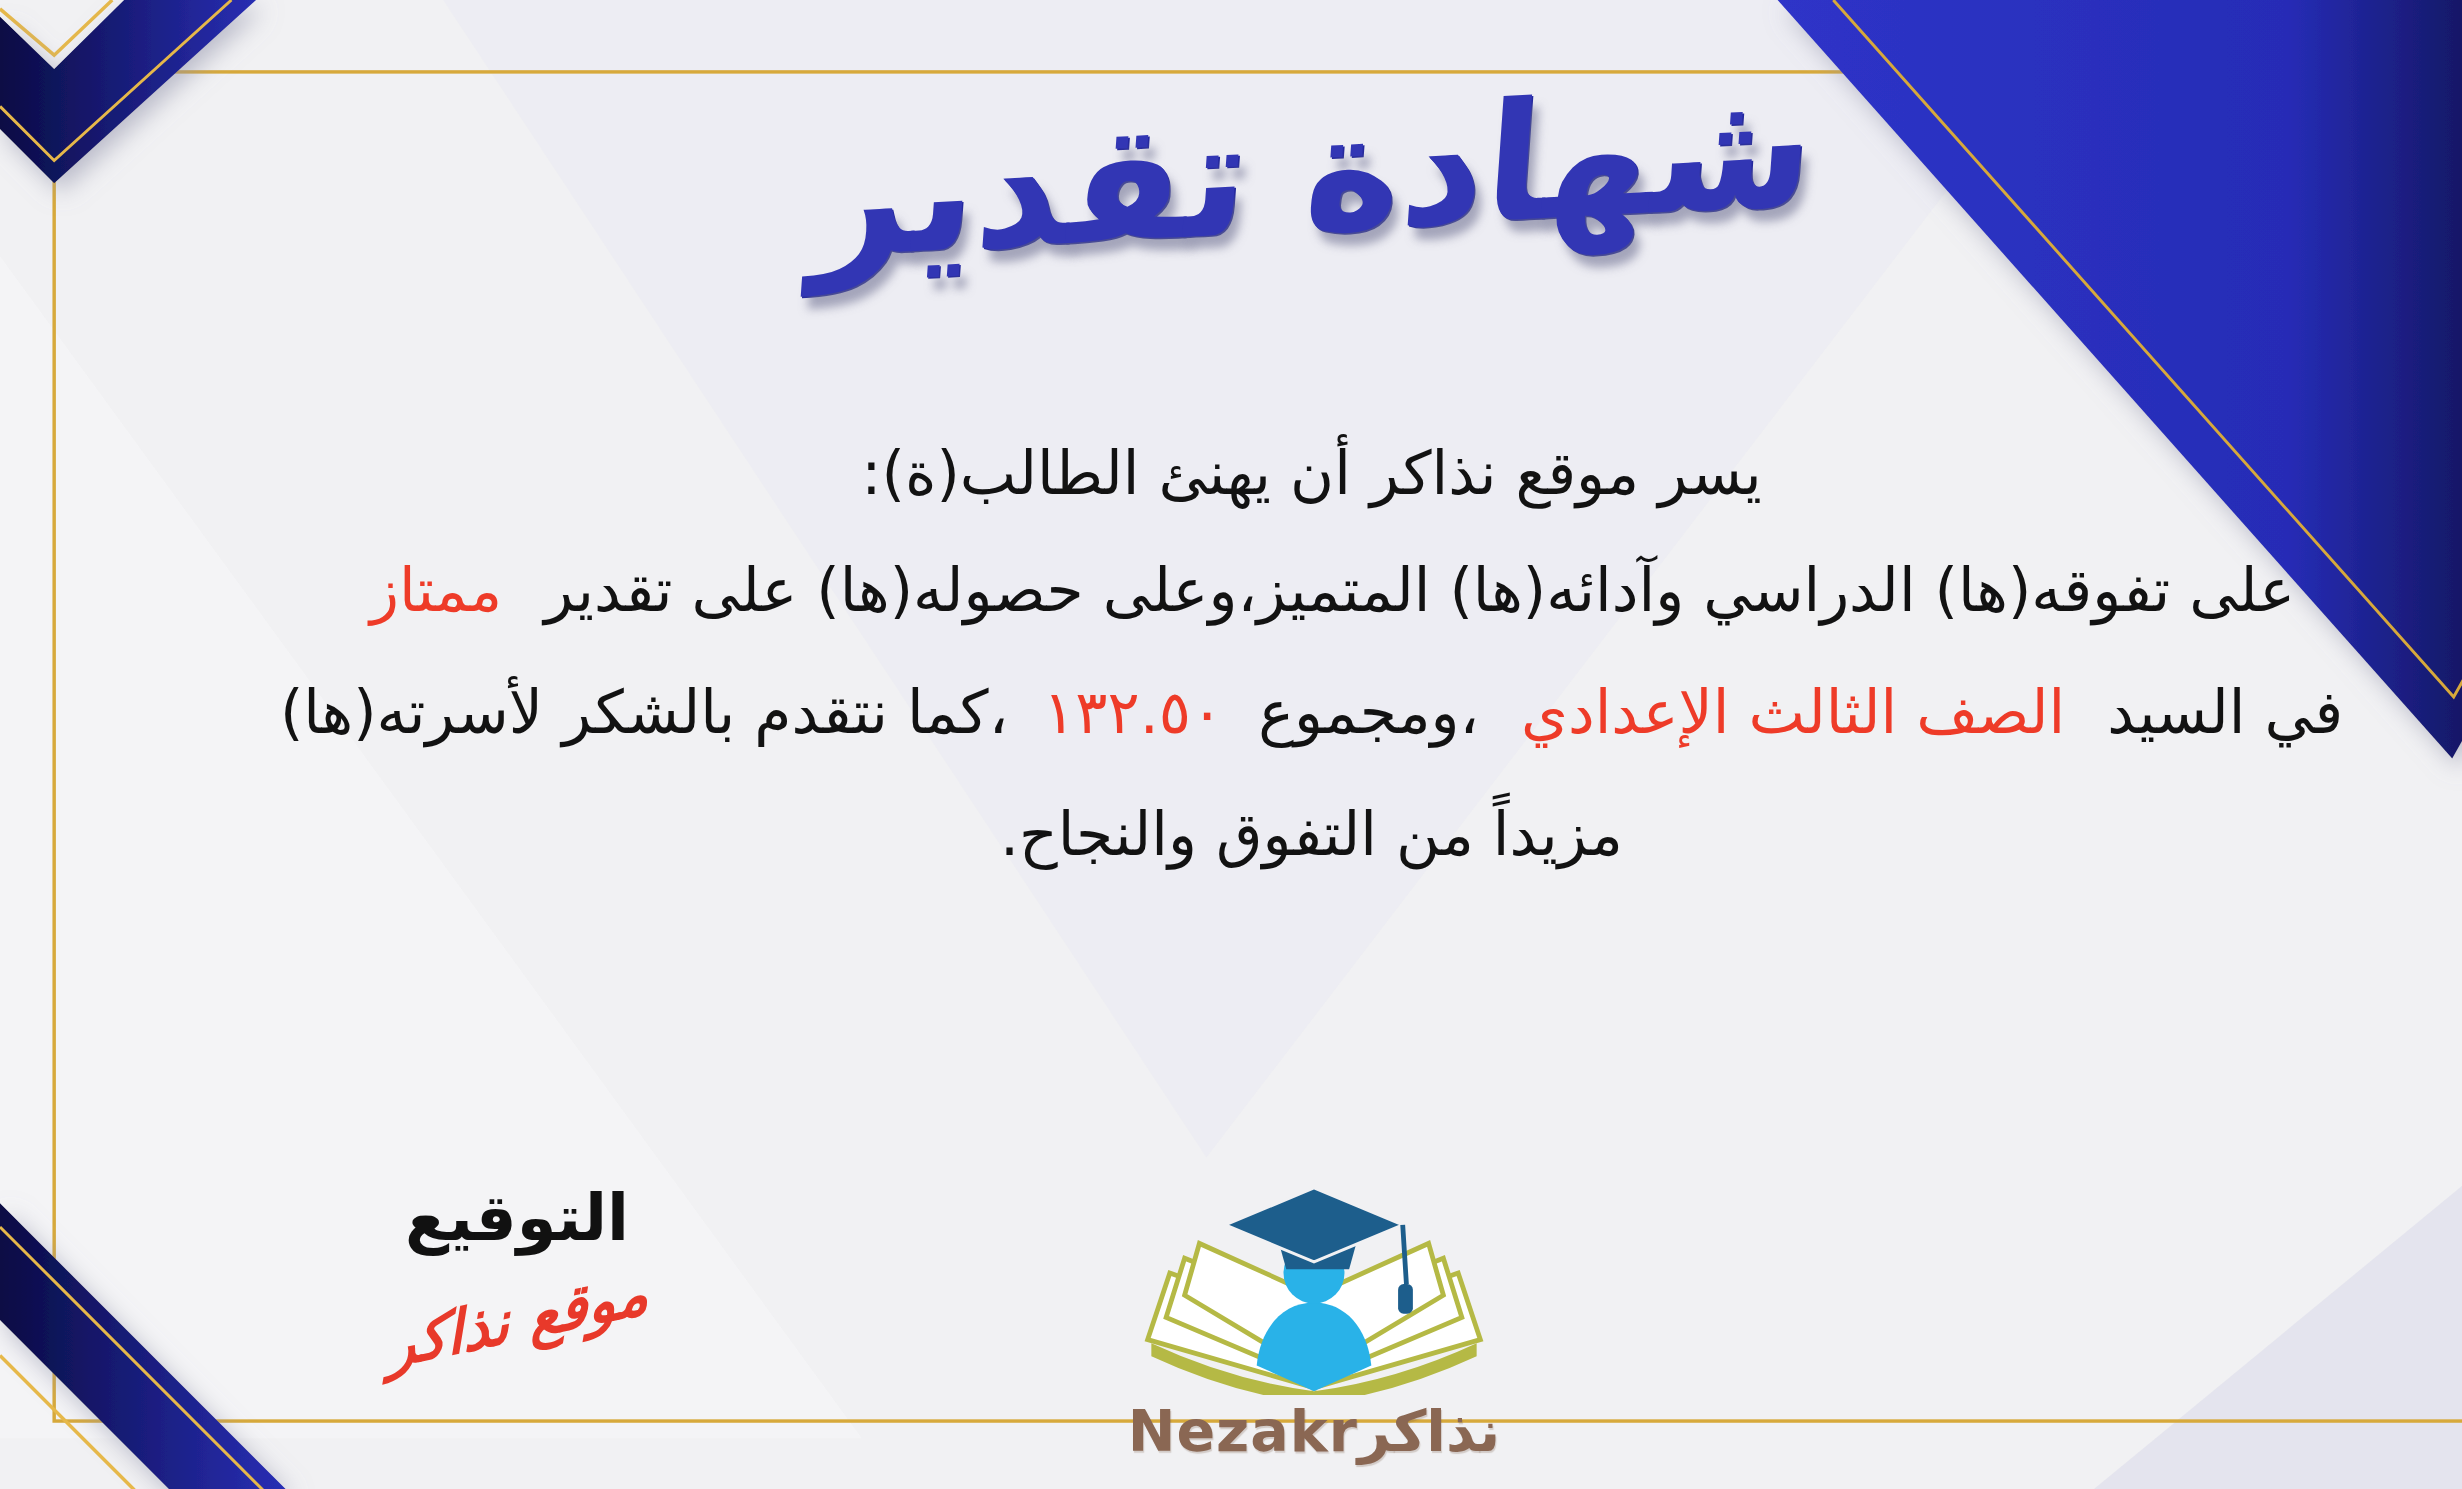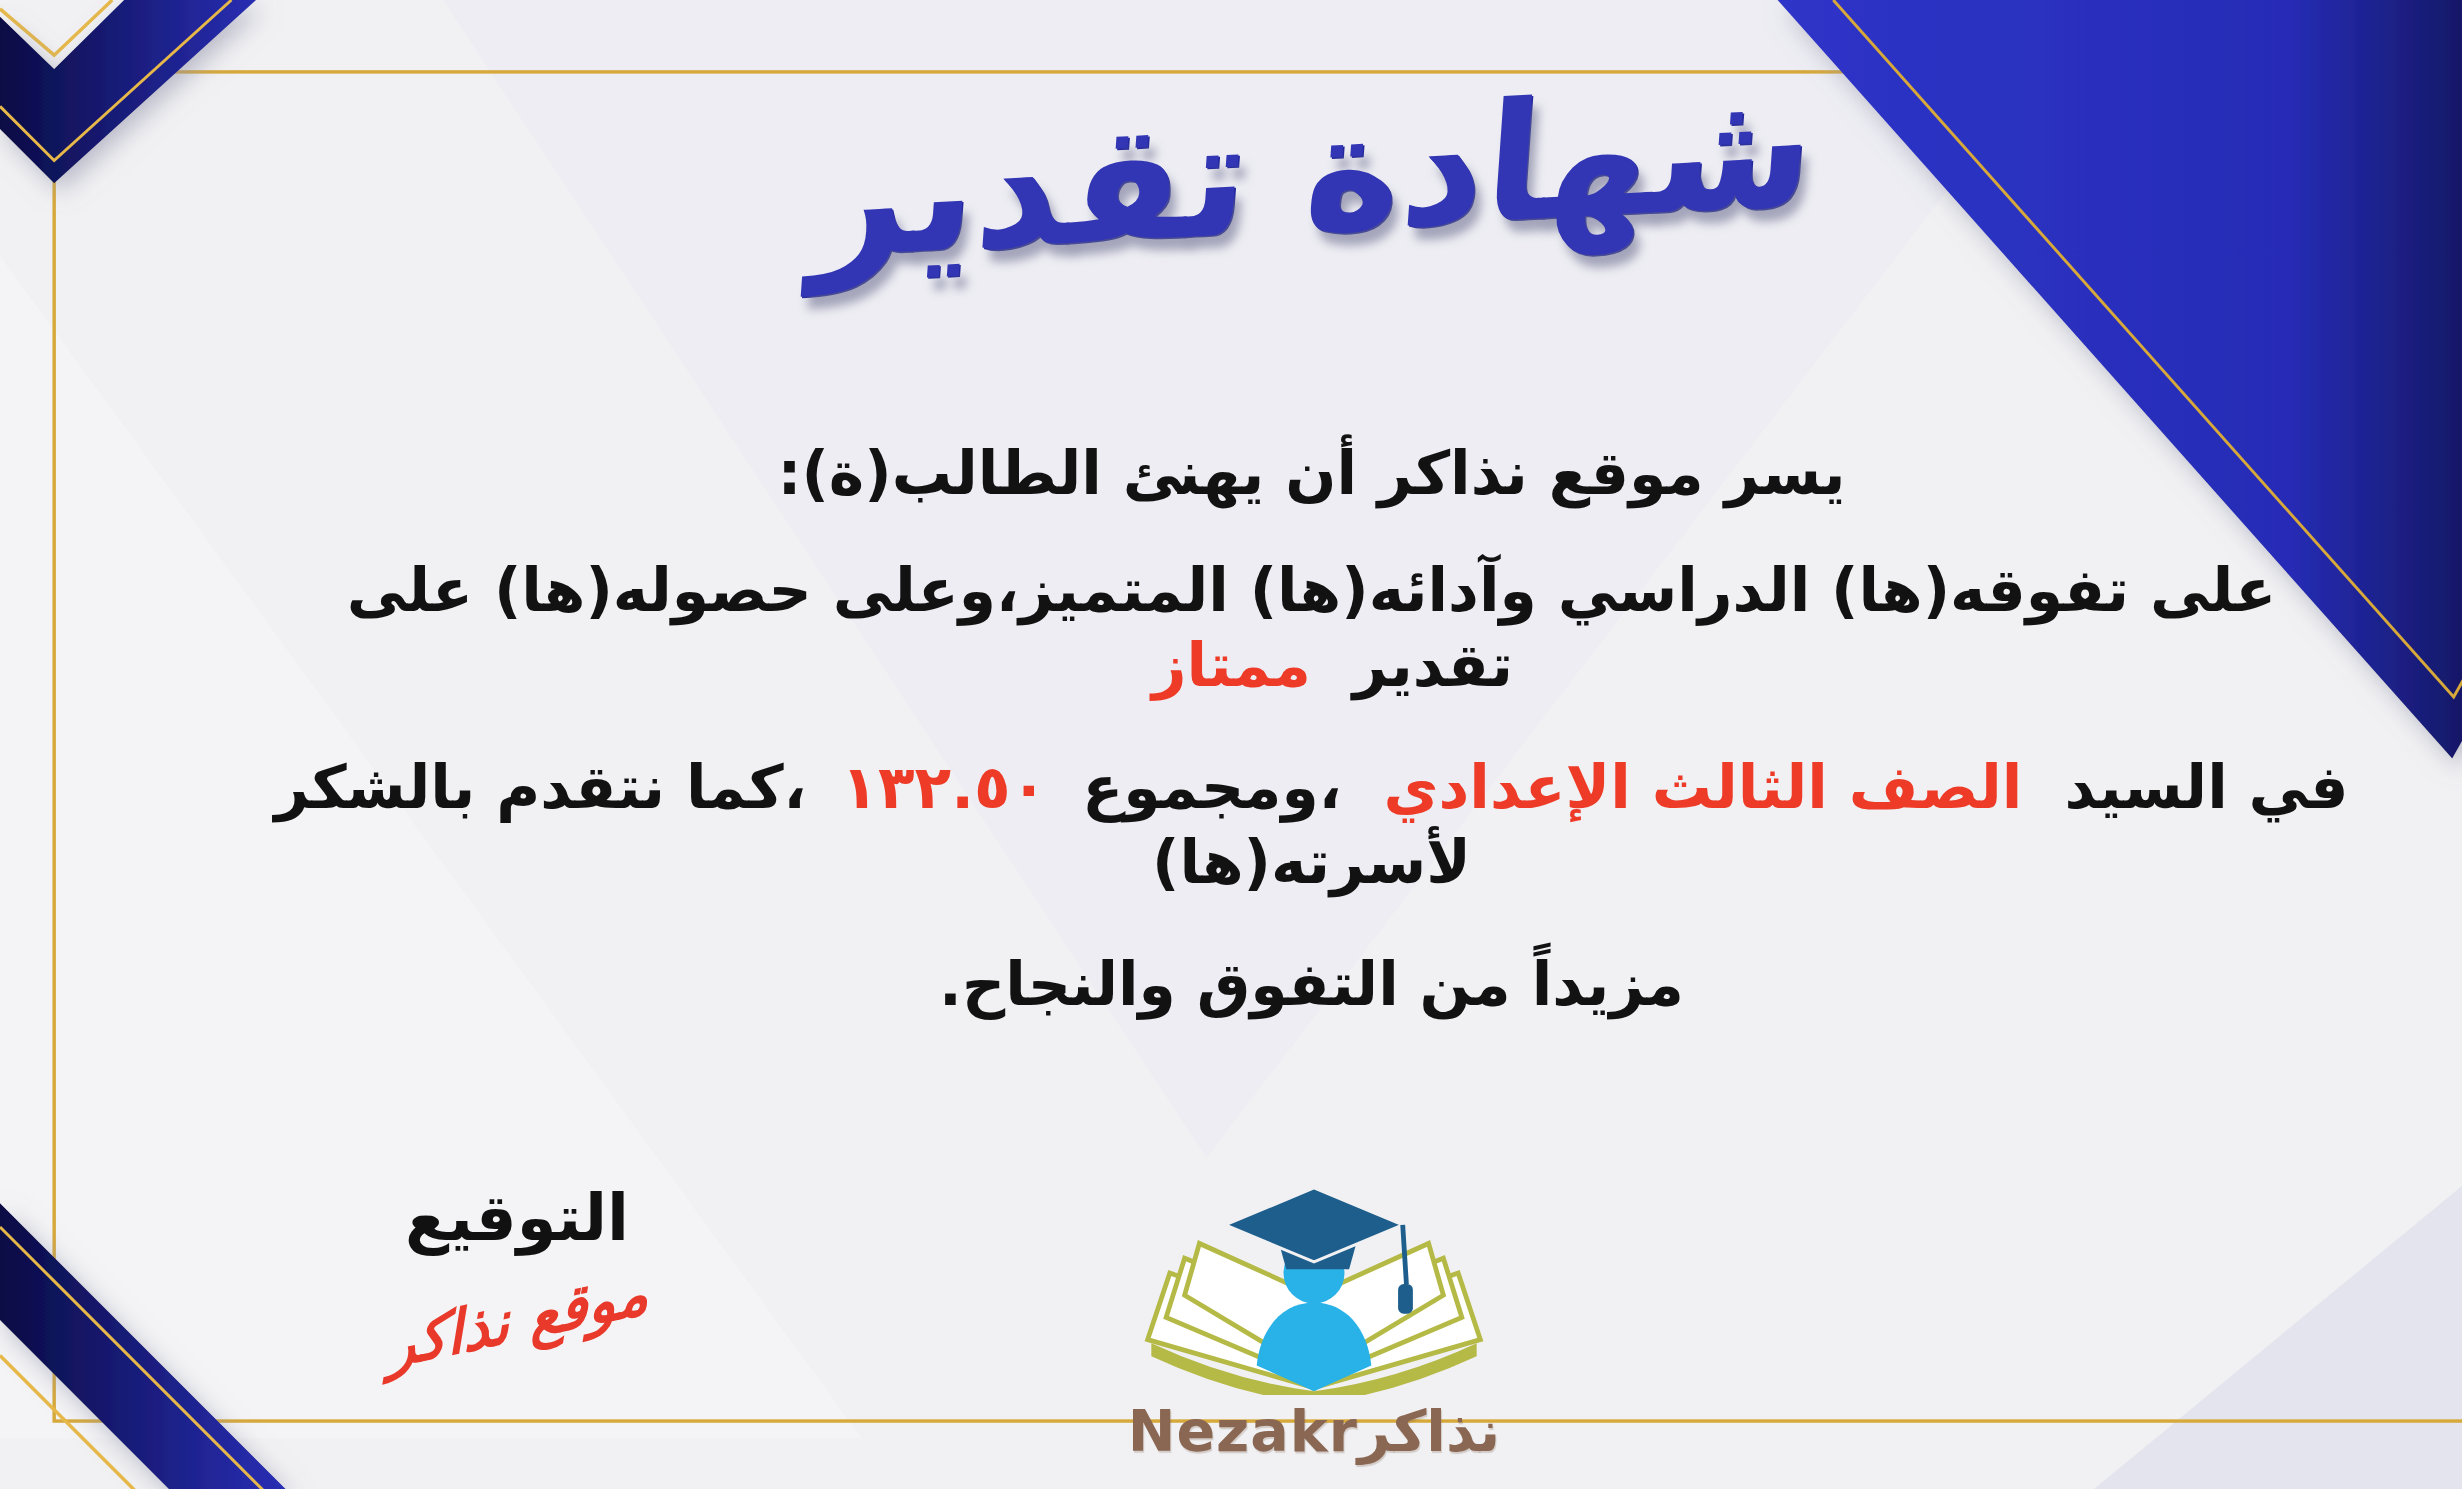--- a/index.html
+++ b/index.html
@@ -16,21 +16,21 @@
     text-align:center;direction:rtl;
     font-size:163px;font-weight:bold;color:#3236b4;
     transform:rotate(-3deg) skewX(-7deg);
     text-shadow:7.9px 12.8px 9.8px rgba(104,106,140,.55), 1.5px 1.5px 0 #23279e;
     letter-spacing:4.9px;
   }
 
   .content{
     position:absolute;top:438px;left:162px;right:167px;
     direction:rtl;text-align:center;
-    color:#121212;font-weight:bold;
+    color:#121212;font-weight:normal;
   }
   .intro{font-size:60px;margin:0 0 45px;}
   .name{font-size:70px;margin:0 0 50px;color:#ee3b28;}
   .bline{font-size:60px;margin:0 0 47px;line-height:1.25;}
   .red{color:#ee3b28;}
   .slot{margin:0 42px;}
   .slot-sm{margin:0 35px;}
 
   .signature{position:absolute;left:310px;top:1181px;width:414px;text-align:center;direction:rtl;}
   .sig-label{font-size:64px;font-weight:bold;color:#111;}

